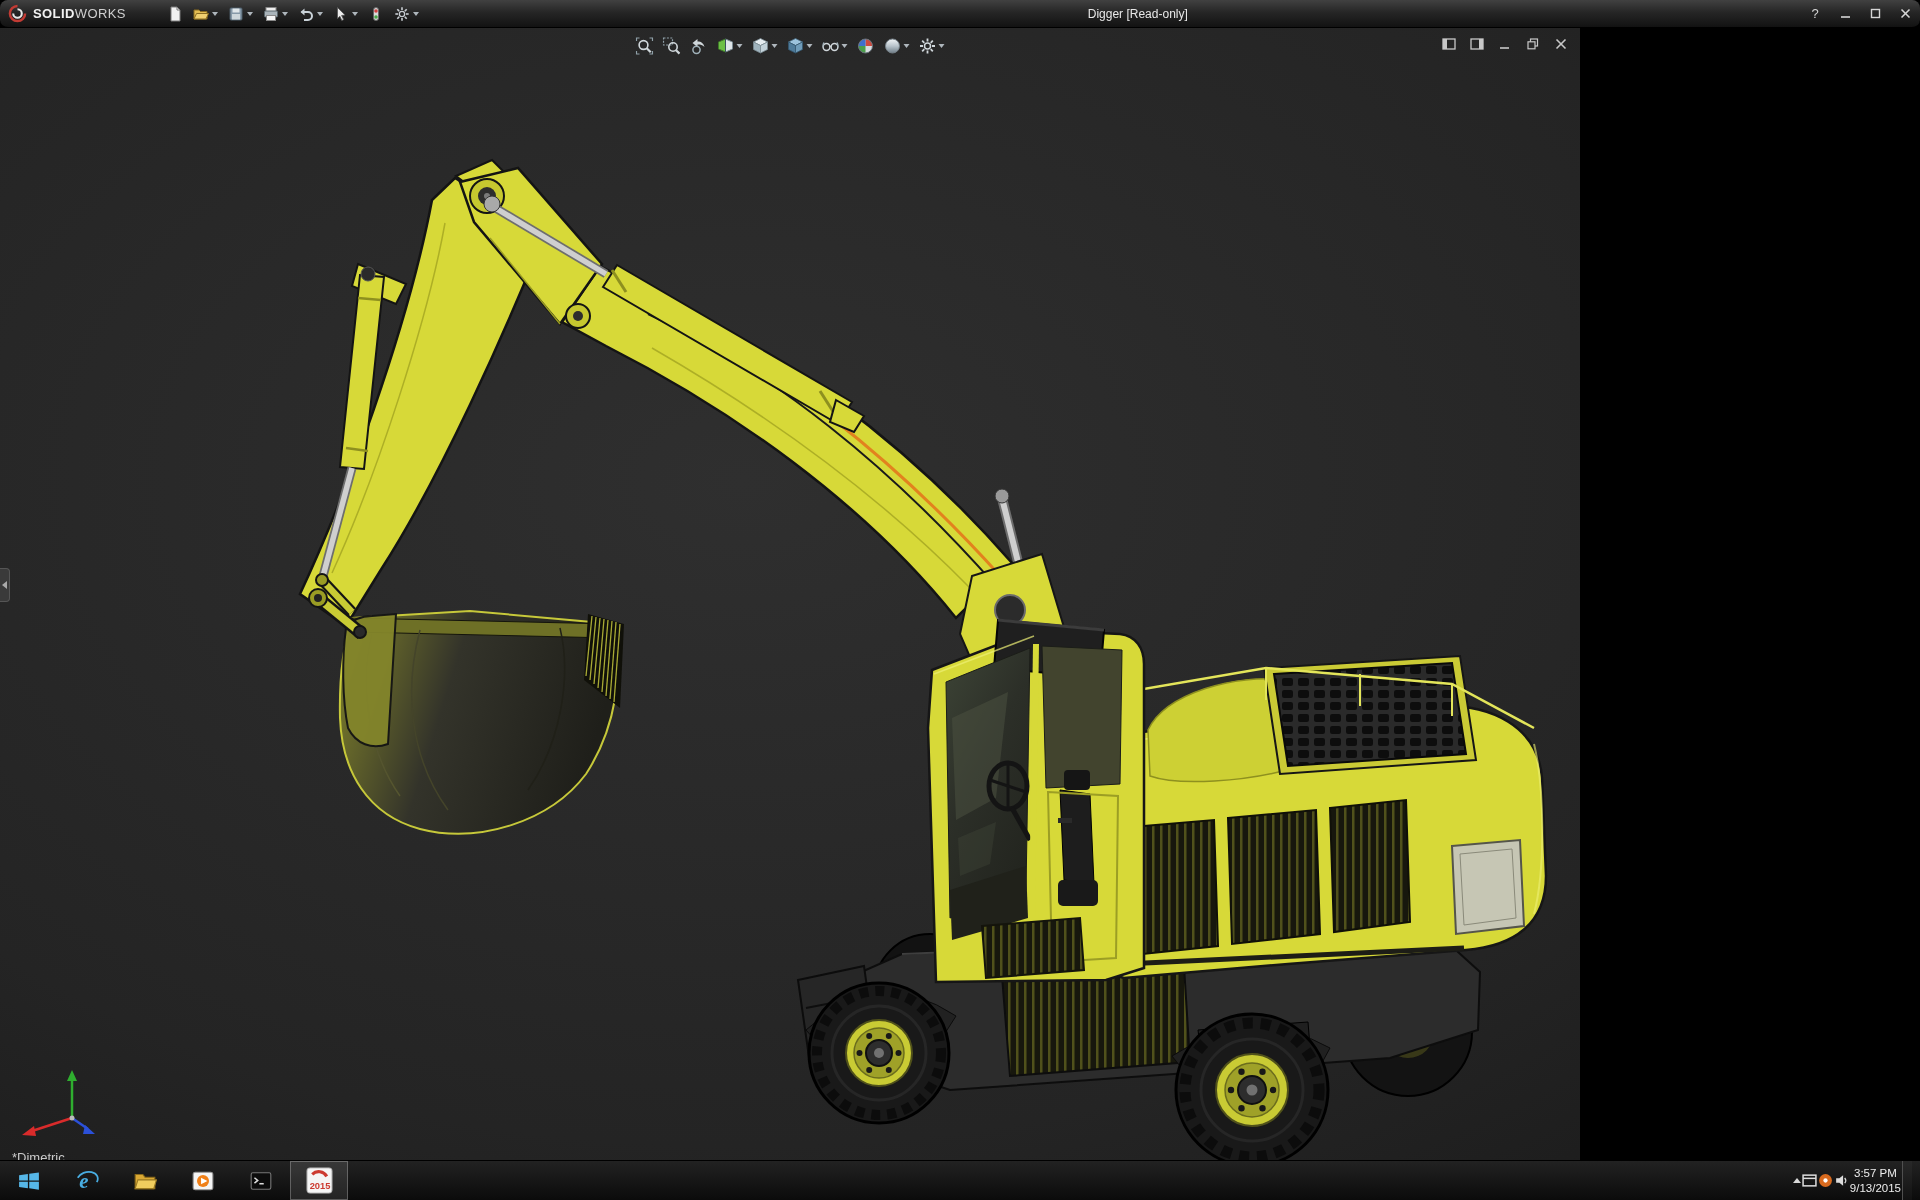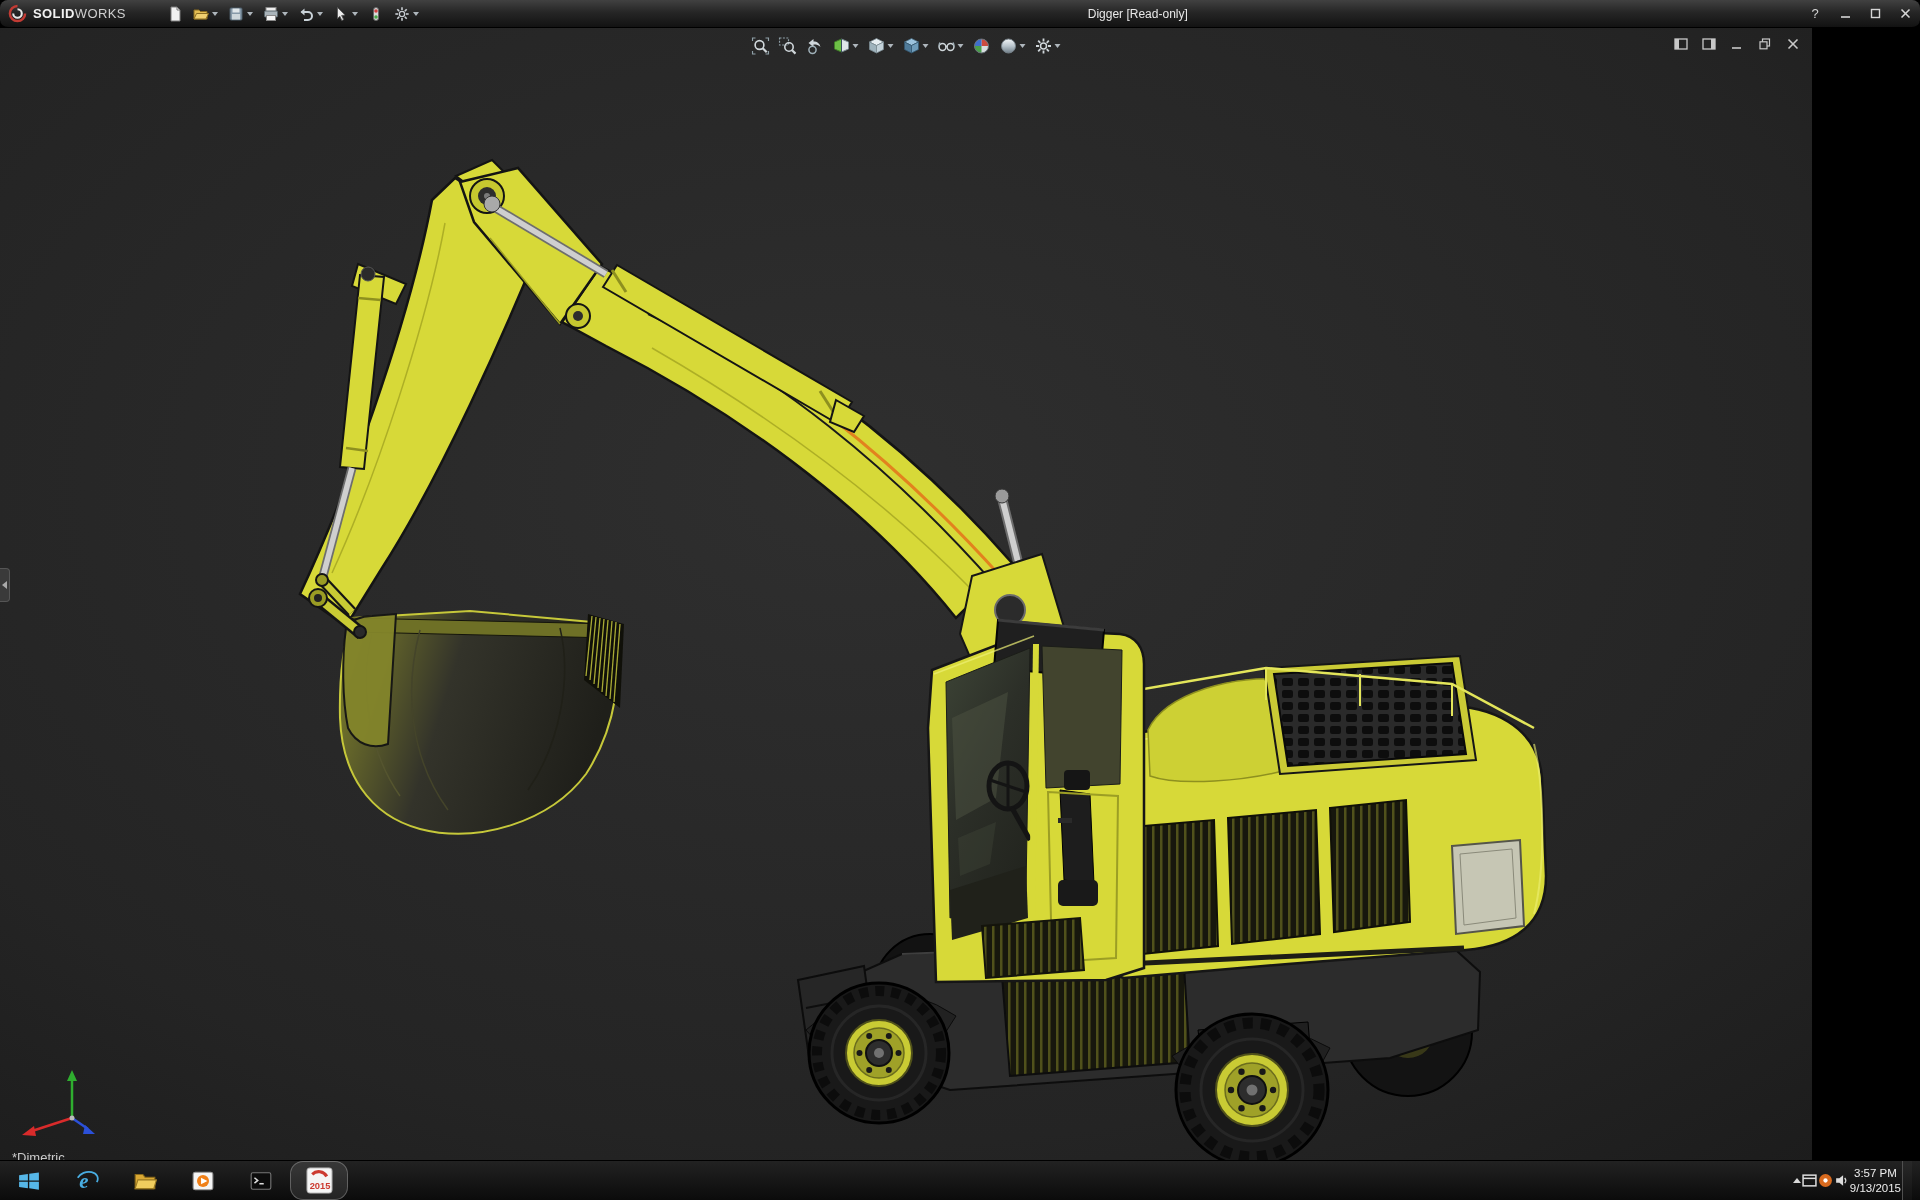--- a/index.html
+++ b/index.html
@@ -13,35 +13,35 @@
 .brand-name .bold{font-weight:bold;}
 .brand-name .light{font-weight:normal;color:#cfcfcf;}
 .tb-toolbar{display:flex;align-items:center;gap:4px;margin-left:28px;}
 .tb-btn{display:flex;align-items:center;gap:3px;height:22px;padding:0 3px;background:transparent;border:none;cursor:default;}
 .caret-down{width:0;height:0;border-left:3px solid transparent;border-right:3px solid transparent;border-top:4px solid #aeb6bc;}
 .win-title{position:absolute;left:59%;transform:translateX(-50%);font-size:12px;color:#e8e8e8;white-space:nowrap;padding-left:10px;}
 .win-controls{margin-left:auto;display:flex;align-items:center;height:100%;}
 .win-btn{width:30px;height:100%;display:flex;align-items:center;justify-content:center;background:transparent;border:none;color:#d6d6d6;font-size:13px;}
 
 
-.viewport{position:absolute;top:28px;left:0;width:1812px;height:1132px;background:radial-gradient(1500px 950px at 47% 40%,#2f2f2f,#242424 70%,#1b1b1b);overflow:hidden;}
+.viewport{position:absolute;top:28px;left:0;width:1580px;height:1132px;background:radial-gradient(1500px 950px at 47% 40%,#2f2f2f,#242424 70%,#1b1b1b);overflow:hidden;}
 .headsup{position:absolute;top:6px;left:50%;transform:translateX(-50%);display:flex;align-items:center;gap:5px;z-index:5;}
 .hu-btn{display:flex;align-items:center;gap:2px;height:24px;padding:0 2px;background:transparent;border:none;}
 .doc-controls{position:absolute;top:8px;right:10px;display:flex;align-items:center;gap:10px;z-index:5;}
 .doc-btn{background:transparent;border:none;display:flex;align-items:center;justify-content:center;width:18px;height:16px;}
 .model-svg{position:absolute;left:0;top:0;width:1920px;height:1132px;}
 .triad{position:absolute;left:14px;bottom:14px;}
 .orientation-label{position:absolute;left:12px;bottom:-5px;font-size:13px;color:#c9c9c9;}
 .flyout{position:absolute;left:0;top:540px;width:10px;height:34px;background:#3a3a3a;border:1px solid #555;border-left:none;border-radius:0 4px 4px 0;display:flex;align-items:center;justify-content:center;}
 .flyout-tri{width:0;height:0;border-top:4px solid transparent;border-bottom:4px solid transparent;border-right:5px solid #aaa;}
 
 
 .taskbar{position:absolute;left:0;bottom:0;width:1920px;height:40px;background:linear-gradient(180deg,#222,#0b0b0b);border-top:1px solid #000;display:flex;align-items:stretch;z-index:40;}
 .task-btn{width:58px;display:flex;align-items:center;justify-content:center;background:transparent;border:none;}
-.task-btn.active{background:rgba(255,255,255,.10);box-shadow:inset 0 0 0 1px rgba(255,255,255,.25);border-radius:13px;}
+.task-btn.active{background:rgba(255,255,255,.10);box-shadow:inset 0 0 0 1px rgba(255,255,255,.25);}
 .tray{margin-left:auto;display:flex;align-items:center;gap:1px;padding:0 8px;}
 .tray-caret{width:0;height:0;border-left:4px solid transparent;border-right:4px solid transparent;border-bottom:5px solid #d8d8d8;}
 .tray-btn{background:transparent;border:none;display:flex;align-items:center;justify-content:center;}
 .clock{text-align:center;font-size:11.5px;color:#ededed;line-height:1.3;}
 .show-desktop{width:10px;height:100%;border-left:1px solid #4f4f4f;background:rgba(255,255,255,.03);}
 </style>
 </head>
 <body>
 
 <svg width="0" height="0" style="position:absolute">

